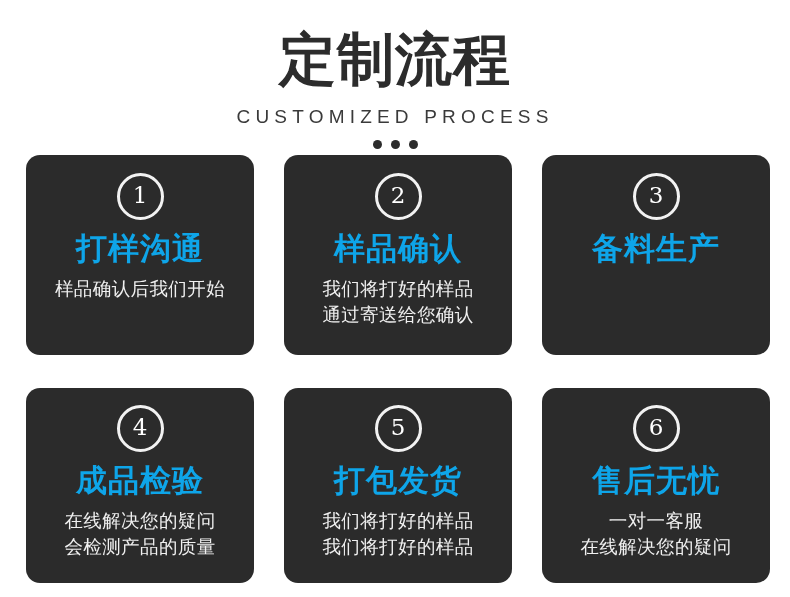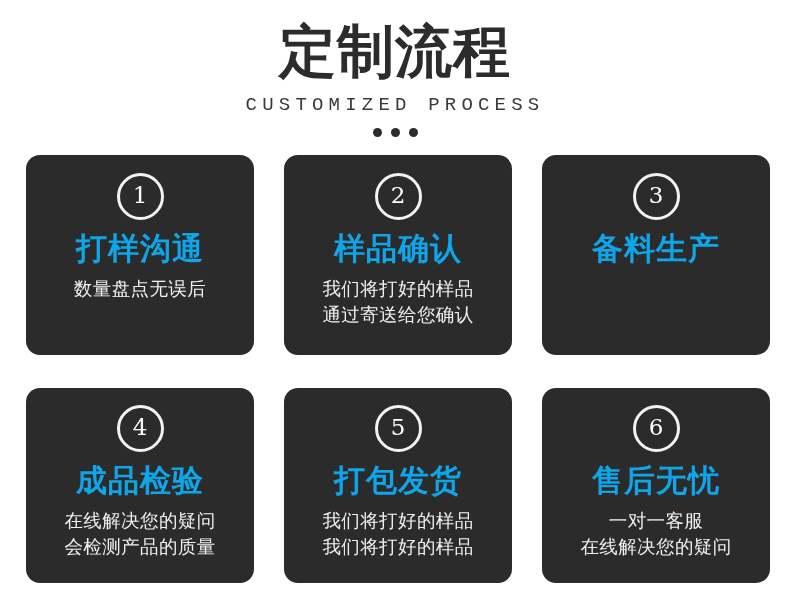--- a/index.html
+++ b/index.html
@@ -29,32 +29,32 @@
     text-align: center;
     padding-top: 12px;
   }
 
   .main-title {
     font-size: 57px;
     font-weight: 700;
     line-height: 1.1;
     color: #2c2c2c;
     letter-spacing: 1px;
-    margin: 8px;
+    margin: 16px;
     font-family: "DejaVu Sans", "Liberation Sans", sans-serif;
   }
 
   .sub-title {
     margin: 12px 0 0 0;
     font-size: 19px;
     font-weight: 300;
     color: #3a3a3a;
     letter-spacing: 5.2px;
     line-height: 1.1;
-    font-family: Liberation Mono, monospace;
+    font-family: Liberation Sans, sans-serif;
   }
 
   .dots {
     margin-top: 12px;
     display: flex;
     justify-content: center;
     align-items: center;
     gap: 9px;
     height: 10px;
   }
@@ -170,21 +170,21 @@
   </div>
 
   <div class="grid">
 
     <div class="card">
       <div class="badge">
         <span class="badge-num">1</span>
       </div>
       <div class="card-title">打样沟通</div>
       <div class="card-desc">
-        <span class="line">数量盘点无误后</span>
+        <span class="line">样品确认后我们开始</span>
       </div>
     </div>
 
     <div class="card">
       <div class="badge">
         <span class="badge-num">2</span>
       </div>
       <div class="card-title">样品确认</div>
       <div class="card-desc">
         <span class="line">我们将打好的样品</span>

